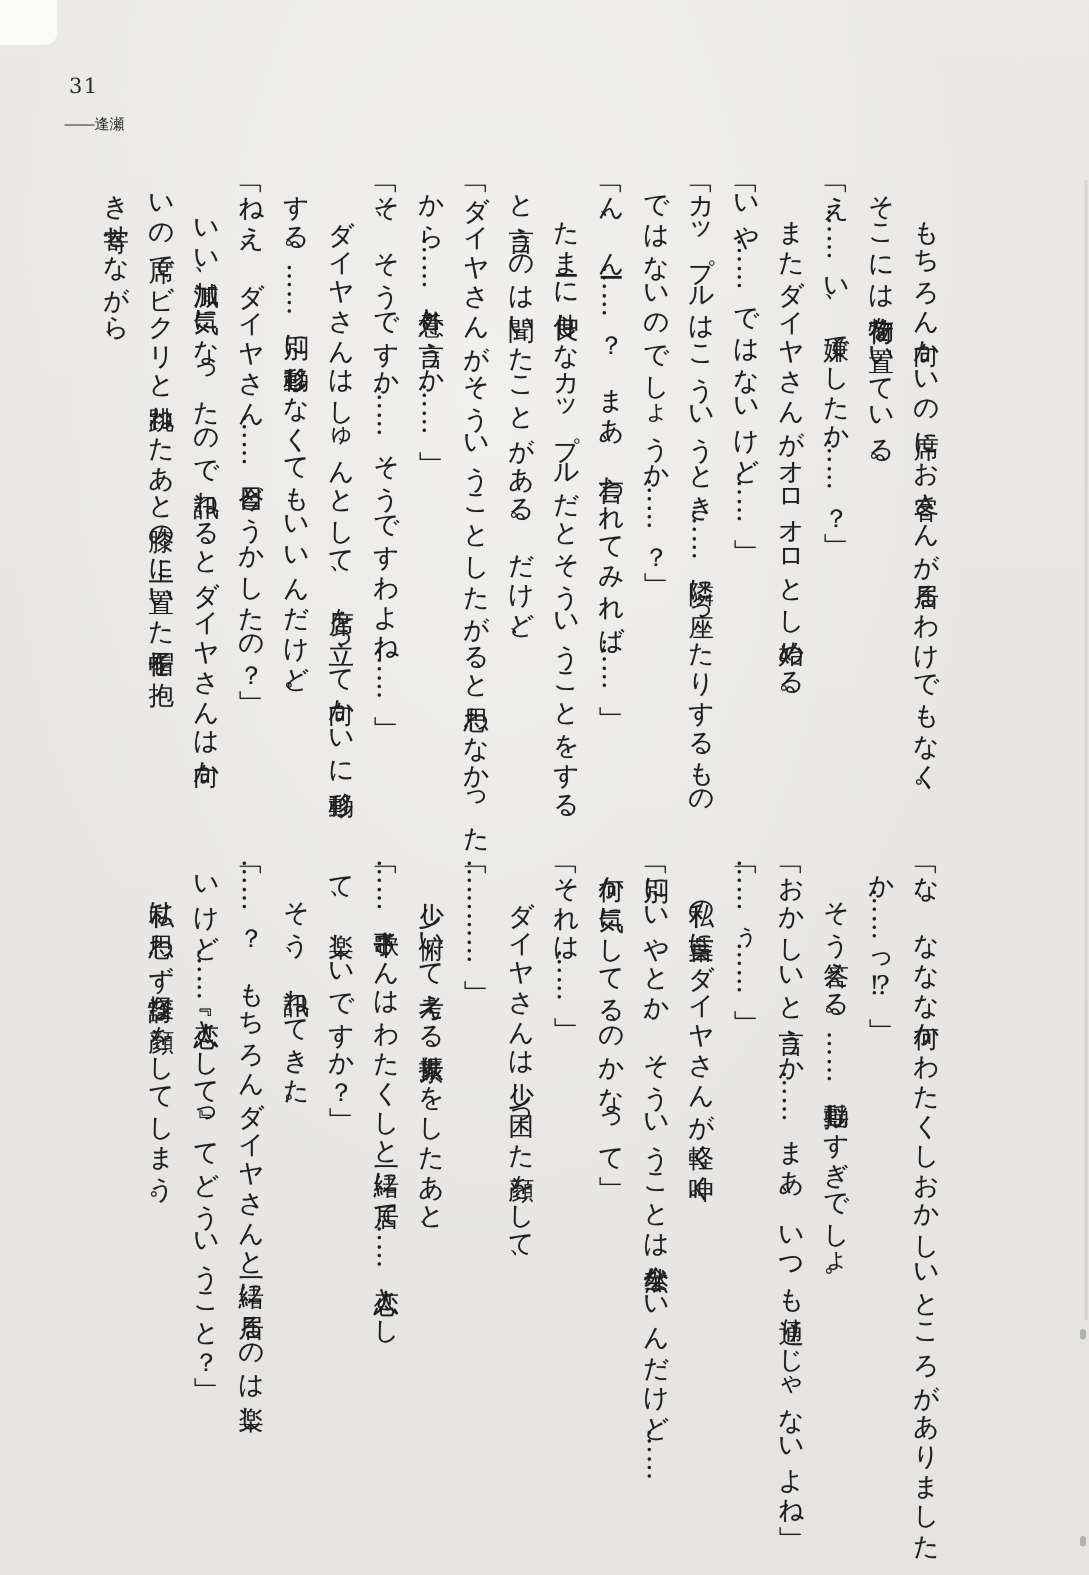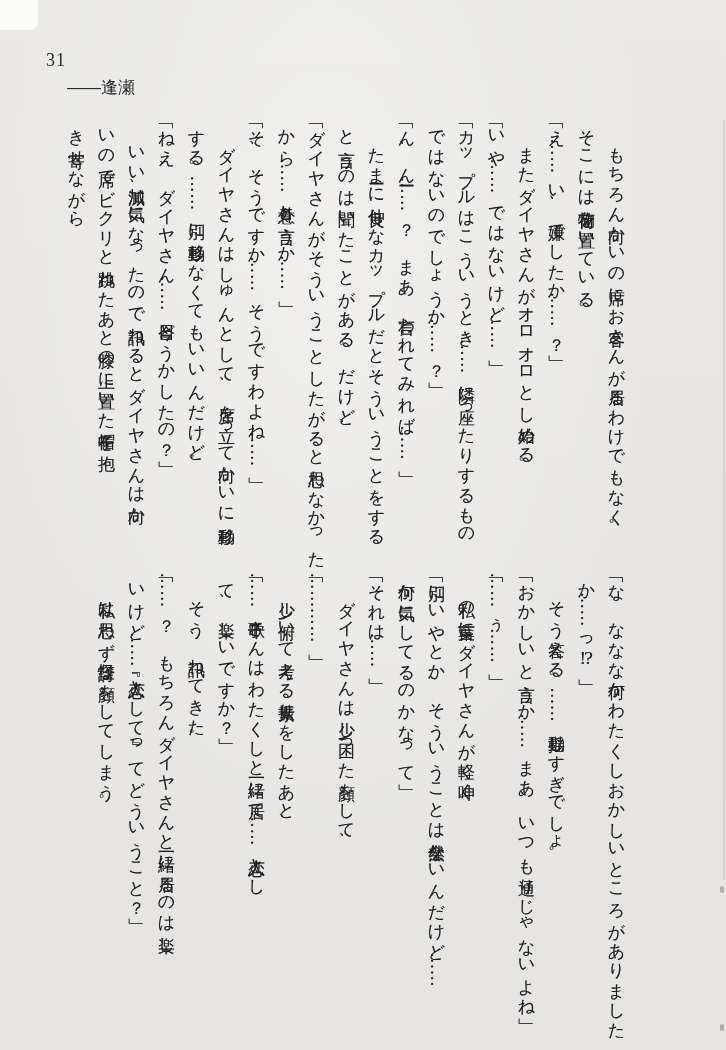--- a/index.html
+++ b/index.html
@@ -35,32 +35,30 @@
     right: 2px;
     width: 4px; height: 7px;
     background: rgba(60,60,60,0.30);
     border-radius: 2px;
   }
   .edge-dot-1 { top: 886px; }
   .edge-dot-2 { top: 1024px; }
   .pagenum {
     position: absolute;
     left: 46px; top: 50px;
-    font-size: 18px;
+    font-size: 14px;
     letter-spacing: 1px;
     color: #2a2a2a;
-    font-family: Liberation Serif, serif;
   }
   .chapter {
     position: absolute;
     left: 43px; top: 76px;
-    font-size: 17px;
+    font-size: 10px;
     color: #242424;
     white-space: nowrap;
-    margin-left: 24px;
   }
   .tblock {
     position: absolute;
     writing-mode: vertical-rl;
     text-orientation: mixed;
     color: #1e1e1e;
   }
   .tblock-1 {
     top: 118px;
     left: 62px;

